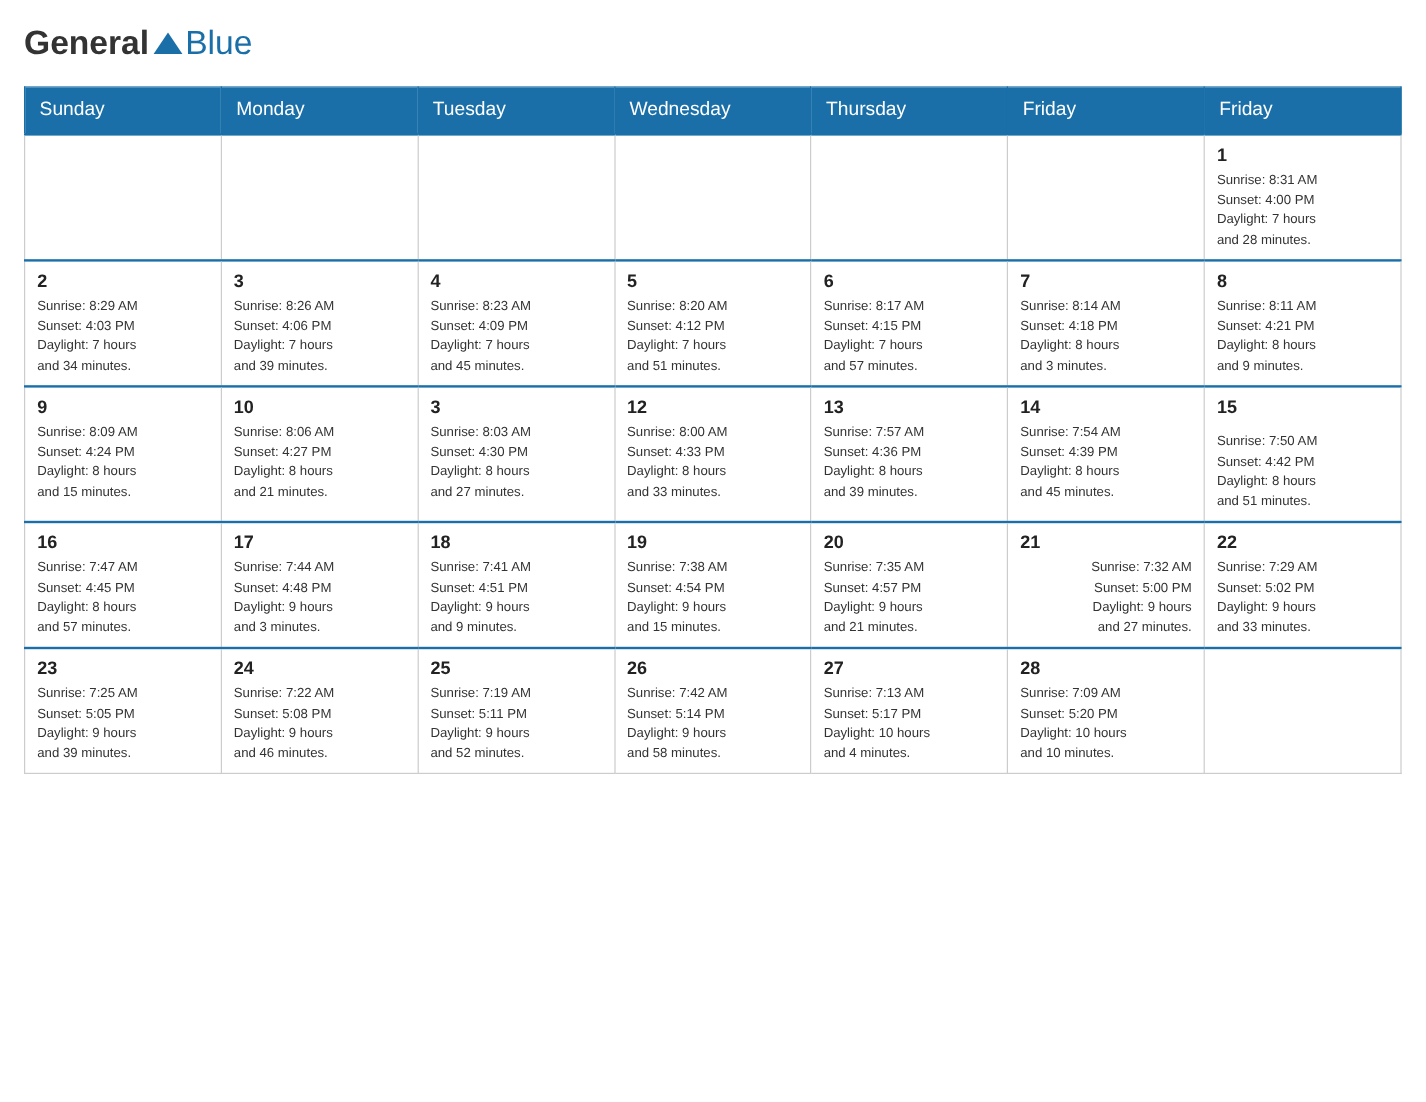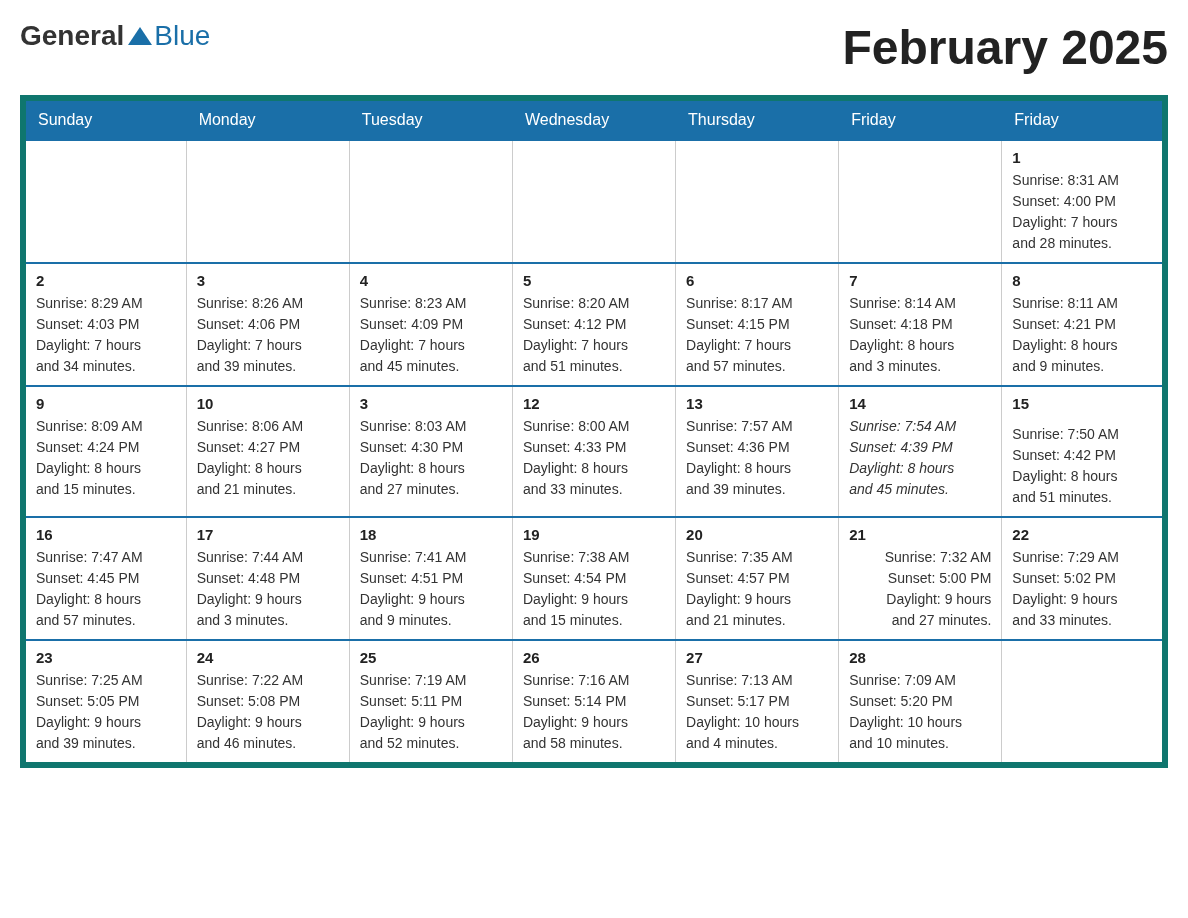--- a/index.html
+++ b/index.html
@@ -35,21 +35,21 @@
       color: #222;
     }
     .location {
       font-size: 20px;
       color: #444;
       margin-top: 4px;
     }
     .calendar {
       width: 100%;
       border-collapse: collapse;
-      border: 6px solid #0f766e;
+      border: 1px solid #0f766e;
     }
     .calendar th {
       background-color: #1a6fa8;
       color: #fff;
       font-size: 16px;
       padding: 10px 12px;
       text-align: left;
       border: 1px solid #1a6fa8;
       font-weight: normal;
     }
@@ -67,21 +67,21 @@
     .calendar tr:first-child td {
       border-top: 2px solid #1a6fa8;
     }
     .day-number {
       font-size: 15px;
       font-weight: bold;
       color: #222;
       margin-bottom: 4px;
     }
     .day-info {
-      font-size: 14px;
+      font-size: 11px;
       color: #333;
       line-height: 1.5;
     }
     .empty-cell {
       background: #f9f9f9;
     }
     .logo-wrap {
       display: flex;
       flex-direction: row;
       align-items: flex-start;
@@ -110,21 +110,20 @@
         <svg width="28" height="22" viewBox="0 0 28 22">
           <polygon points="14,2 26,20 2,20" fill="#1a6fa8"></polygon>
         </svg>
       </span>
     </div>
     <div>
       <span class="logo-blue">Blue</span>
     </div>
   </div>
   <div class="title-section">
-    <div class="month-year">February 2025</div>
   </div>
 </div>
 
 <table class="calendar">
   <thead>
     <tr>
     <th>Sunday</th>
         <th>Monday</th>
         <th>Tuesday</th>
         <th>Wednesday</th>
@@ -231,21 +230,21 @@
         </td>
         <td>
           <div class="day-number">13</div>
           <div class="day-info" style="white-space: pre-line;">Sunrise: 7:57 AM
 Sunset: 4:36 PM
 Daylight: 8 hours
 and 39 minutes.</div>
         </td>
         <td>
           <div class="day-number">14</div>
-          <div class="day-info" style="white-space: pre-line; font-style: italic;">Sunrise: 7:54 AM
+          <div class="day-info" style="white-space: pre-line;">Sunrise: 7:54 AM
 Sunset: 4:39 PM
 Daylight: 8 hours
 and 45 minutes.</div>
         </td>
         <td>
           <div class="day-number">15</div>
           <div class="day-info" style="white-space: pre-line; margin-top: 12px;">Sunrise: 7:50 AM
 Sunset: 4:42 PM
 Daylight: 8 hours
 and 51 minutes.</div>
@@ -319,21 +318,21 @@
         </td>
         <td>
           <div class="day-number">25</div>
           <div class="day-info" style="white-space: pre-line;">Sunrise: 7:19 AM
 Sunset: 5:11 PM
 Daylight: 9 hours
 and 52 minutes.</div>
         </td>
         <td>
           <div class="day-number">26</div>
-          <div class="day-info" style="white-space: pre-line;">Sunrise: 7:16 AM
+          <div class="day-info" style="white-space: pre-line;">Sunrise: 7:42 AM
 Sunset: 5:14 PM
 Daylight: 9 hours
 and 58 minutes.</div>
         </td>
         <td>
           <div class="day-number">27</div>
           <div class="day-info" style="white-space: pre-line;">Sunrise: 7:13 AM
 Sunset: 5:17 PM
 Daylight: 10 hours
 and 4 minutes.</div>

